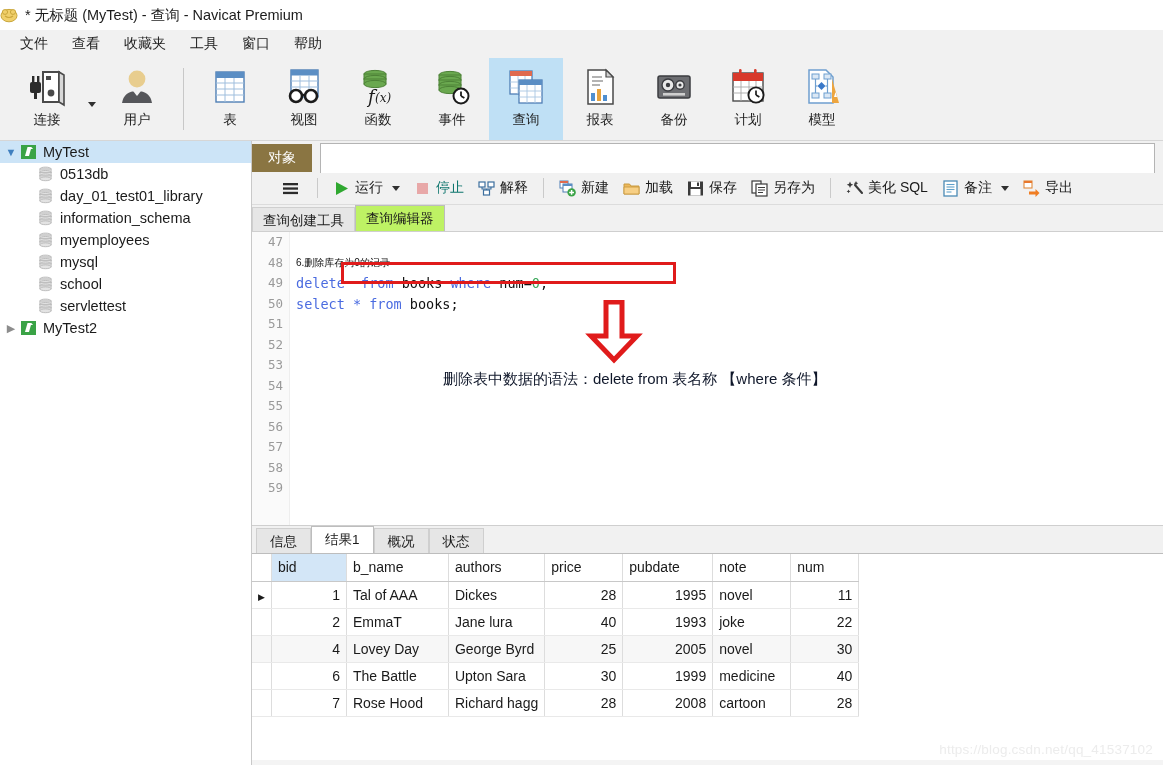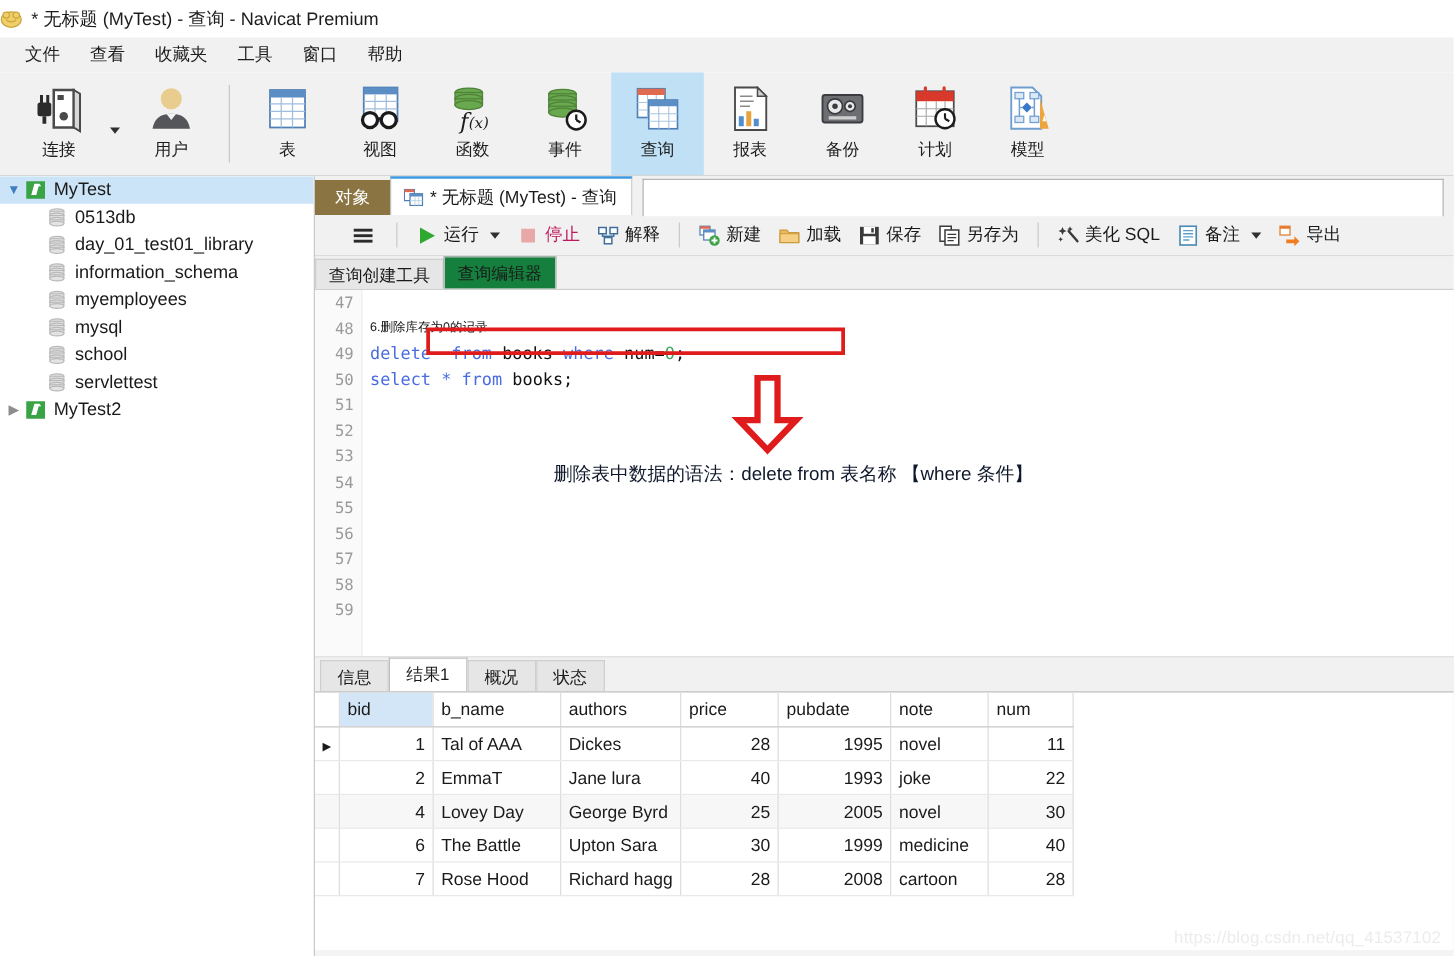--- a/index.html
+++ b/index.html
@@ -89,32 +89,32 @@
     position: absolute; left: 8px; right: 8px; top: 2px; bottom: -1px;
     background: #ffffff; border: 1px solid #b4b4b4; border-bottom: none;
   }
 
   
   .qtoolbar {
     height: 33px; background: #f1f1f1; display: flex; align-items: center;
     gap: 0px; padding-left: 20px; border-bottom: 1px solid #dcdcdc;
   }
   .qt { display: flex; align-items: center; gap: 5px; padding: 3px 7px; cursor: default; font-size: 14px; color: #1a1a1a; white-space: nowrap; }
-  .qt.dim { color: #be185d; }
+  .qt.dim { color: #0f766e; }
   .qsep { width: 1px; height: 20px; background: #cacaca; margin: 0 8px; }
   .qt-ico { width: 17px; height: 17px; flex: none; display: block; }
 
   
   .subtabs { height: 26px; background: #f1f1f1; display: flex; align-items: flex-end; padding-left: 0; }
   .subtab {
     font-size: 13.5px; color: #1a1a1a; padding: 4px 10px 4px;
     background: #e6e6e6; border: 1px solid #cfcfcf; border-bottom: none;
     height: 24px; cursor: default; white-space: nowrap;
   }
-  .subtab.active { background: #15803d; border-color: #bdbdbd; height: 26px; }
+  .subtab.active { background: #bef264; border-color: #bdbdbd; height: 26px; }
 
   
   .editor { flex: 1; background: #ffffff; position: relative; overflow: hidden; border-top: 1px solid #cfcfcf; }
   .gutter {
     position: absolute; left: 0; top: 0; bottom: 0; width: 38px;
     background: #fafafa; border-right: 1px solid #eeeeee;
   }
   .lineno {
     font-family: "DejaVu Sans Mono", "Liberation Mono", monospace;
     font-size: 12.5px; color: #9a9a9a; text-align: right;
@@ -564,36 +564,20 @@
         </span>
         <span>MyTest2</span>
       </div>
 
     </div>
 
     <div class="right">
 
       <div class="tabstrip">
         <div class="tab-obj">对象</div>
-        <div class="tab-q">
-          <span class="tab-q-ico">
-            <svg width="16" height="14" viewBox="0 0 16 14">
-              <rect x="0.5" y="0.5" width="8" height="9" fill="#fff" stroke="#4f7fb5"></rect>
-              <rect x="0.5" y="0.5" width="8" height="2.2" fill="#e06a4e"></rect>
-              <rect x="5" y="4" width="10" height="9.4" fill="#fff" stroke="#4f7fb5"></rect>
-              <rect x="5" y="4" width="10" height="2.2" fill="#5b8ec4"></rect>
-              <g stroke="#b6d0e6" stroke-width=".7">
-                  <line x1="5" y1="9.5" x2="15" y2="9.5"></line>
-                  <line x1="9" y1="6.2" x2="9" y2="13.4"></line>
-                  <line x1="12" y1="6.2" x2="12" y2="13.4"></line>
-                </g>
-            </svg>
-          </span>
-          <span>* 无标题 (MyTest) - 查询</span>
-        </div>
         <div class="tab-fill">
           <div class="tab-fill-box"></div>
         </div>
       </div>
 
       <div class="qtoolbar">
         <div class="qt" style="padding:3px 10px">
           <span class="qt-ico">
             <svg width="17" height="17" viewBox="0 0 17 17">
                 <g fill="#2b2b2b">

